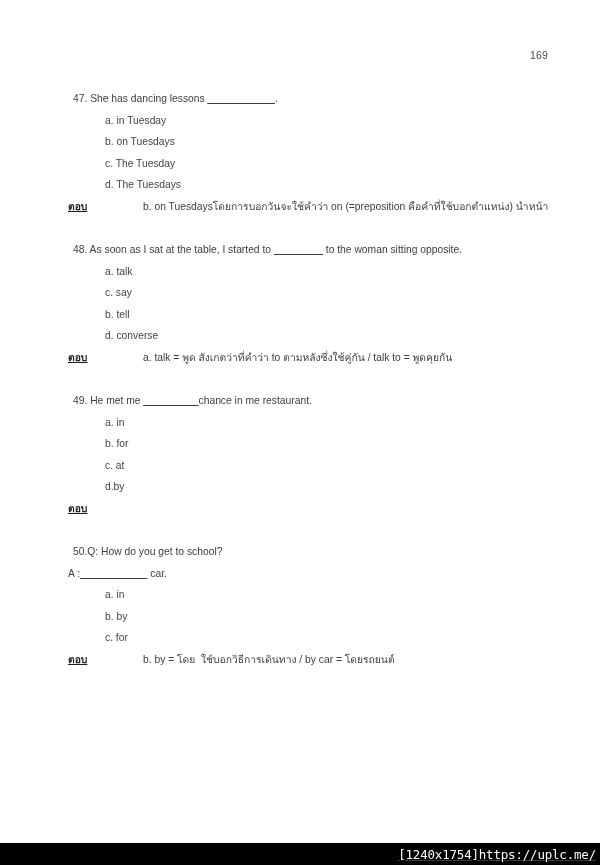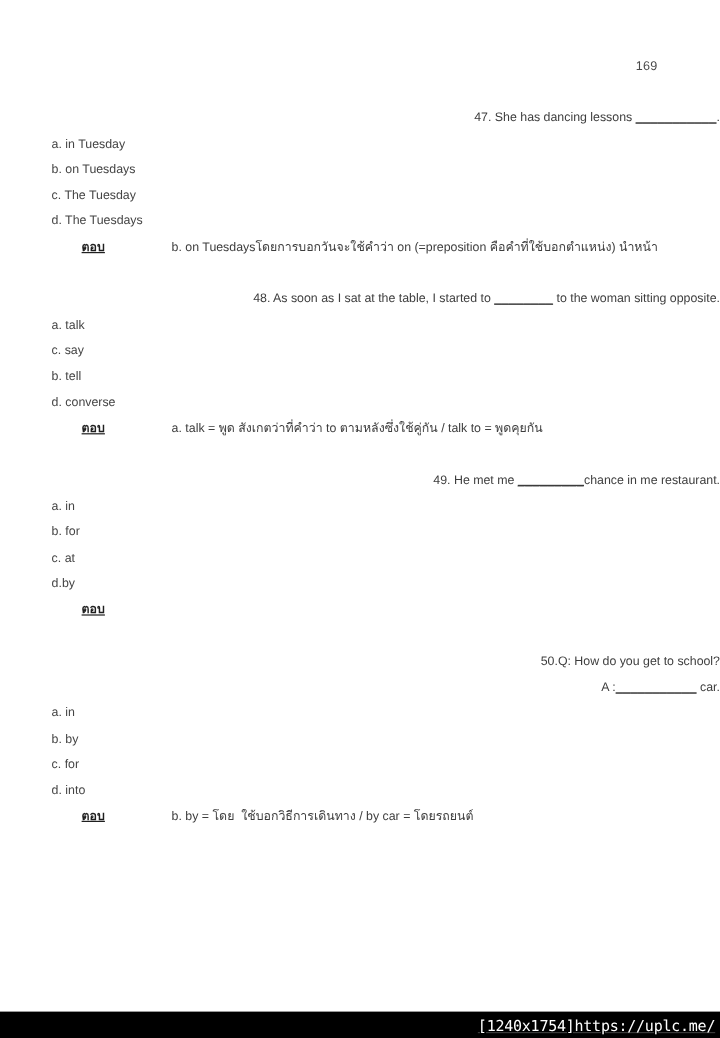--- a/index.html
+++ b/index.html
@@ -41,25 +41,24 @@
   .question-block {
     margin-bottom: 22px;
   }
 
   .question-stem {
     margin-left: 73px;
     font-size: 10.3px;
     line-height: 21.5px;
     color: #3d3d3d;
     white-space: pre;
-    text-align: right;
   }
 
   .option-line {
-    margin-left: 43px;
+    margin-left: 105px;
     font-size: 10.3px;
     line-height: 21.5px;
     color: #444444;
     white-space: pre;
   }
 
   .answer-line {
     margin-left: 68px;
     font-size: 10.3px;
     line-height: 21.5px;
@@ -153,21 +152,20 @@
         <span class="answer-label">ตอบ</span>
       </div>
     </div>
 
     <div class="question-block">
       <div class="question-stem">50.Q: How do you get to school?</div>
       <div class="question-stem" style="margin-left:68px;"><span>A :</span><span class="blank">___________</span><span> car.</span></div>
       <div class="option-line">a. in</div>
       <div class="option-line">b. by</div>
       <div class="option-line">c. for</div>
-      <div class="option-line">d. into</div>
       <div class="answer-line">
         <span class="answer-label">ตอบ</span>
         <span class="answer-text">b. by = โดย  ใช้บอกวิธีการเดินทาง / by car = โดยรถยนต์</span>
       </div>
     </div>
 
   </div>
 
   <div class="watermark-bar">
     <span class="watermark-text">[1240x1754]https://uplc.me/</span>

